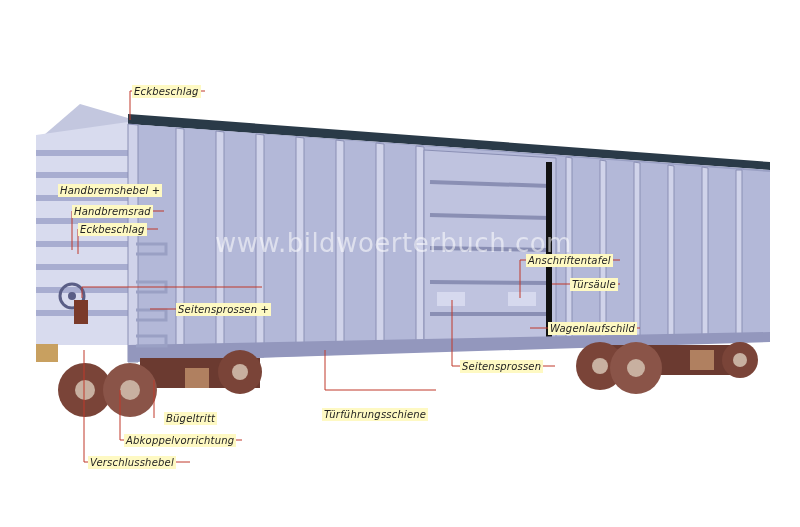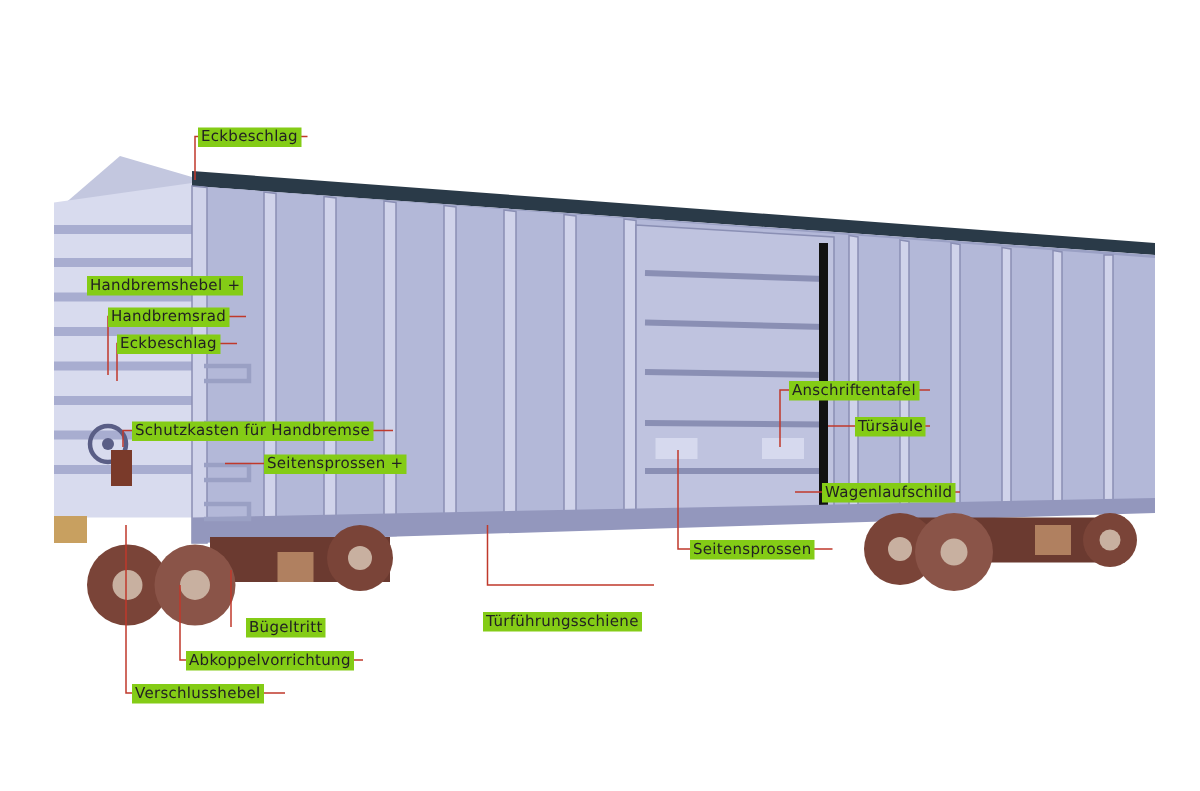--- a/index.html
+++ b/index.html
@@ -1,19 +1,19 @@
 <!DOCTYPE html>
 <html><head>
 <meta charset="utf-8">
 <style>
   html,body{margin:0;padding:0;background:#fff;}
   body{width:800px;height:527px;position:relative;overflow:hidden;font-family:"DejaVu Sans","Liberation Sans",sans-serif;}
   #stage{position:absolute;left:0;top:0;width:800px;height:527px;}
   svg#car{position:absolute;left:0;top:0;}
-  .label{position:absolute;font-size:10px;color:#222;background:#84cc16;padding:0 2px;line-height:13px;white-space:nowrap;letter-spacing:0.2px;}
+  .label{position:absolute;font-size:10px;color:#222;background:#fef9c3;padding:0 2px;line-height:13px;white-space:nowrap;letter-spacing:0.2px;font-style:italic;}
   .watermark{position:absolute;left:215px;top:228px;font-size:26px;color:rgba(255,255,255,0.55);letter-spacing:0.5px;font-family:"DejaVu Sans",sans-serif;}
 </style>
 </head>
 <body>
 
 <div id="stage">
 <svg id="car" width="800" height="527" viewBox="0 0 800 527">
 
   <polygon points="44,135 80,104 128,118 128,130" fill="#c3c7df"></polygon>
   <polygon points="128,114 770,162 770,170 128,124" fill="#2a3a48"></polygon>
@@ -109,26 +109,26 @@
     <polyline points="242,440 120,440 120,390"></polyline>
     <polyline points="190,462 84,462 84,350"></polyline>
     <polyline points="436,390 325,390 325,350"></polyline>
     <polyline points="620,260 520,260 520,298"></polyline>
     <polyline points="620,284 552,284"></polyline>
     <polyline points="640,328 530,328"></polyline>
     <polyline points="555,366 452,366 452,300"></polyline>
   </g>
 </svg>
 
+<div class="watermark">www.bildwoerterbuch.com</div>
 
 <div class="label" style="left:132px;top:85px">Eckbeschlag</div>
 <div class="label" style="left:58px;top:184px">Handbremshebel +</div>
 <div class="label" style="left:72px;top:205px">Handbremsrad</div>
 <div class="label" style="left:78px;top:223px">Eckbeschlag</div>
-<div class="label" style="left:88px;top:281px">Schutzkasten für Handbremse</div>
 <div class="label" style="left:176px;top:303px">Seitensprossen +</div>
 <div class="label" style="left:164px;top:412px">Bügeltritt</div>
 <div class="label" style="left:124px;top:434px">Abkoppelvorrichtung</div>
 <div class="label" style="left:88px;top:456px">Verschlusshebel</div>
 <div class="label" style="left:322px;top:408px">Türführungsschiene</div>
 <div class="label" style="left:526px;top:254px">Anschriftentafel</div>
 <div class="label" style="left:570px;top:278px">Türsäule</div>
 <div class="label" style="left:548px;top:322px">Wagenlaufschild</div>
 <div class="label" style="left:460px;top:360px">Seitensprossen</div>
 </div>

